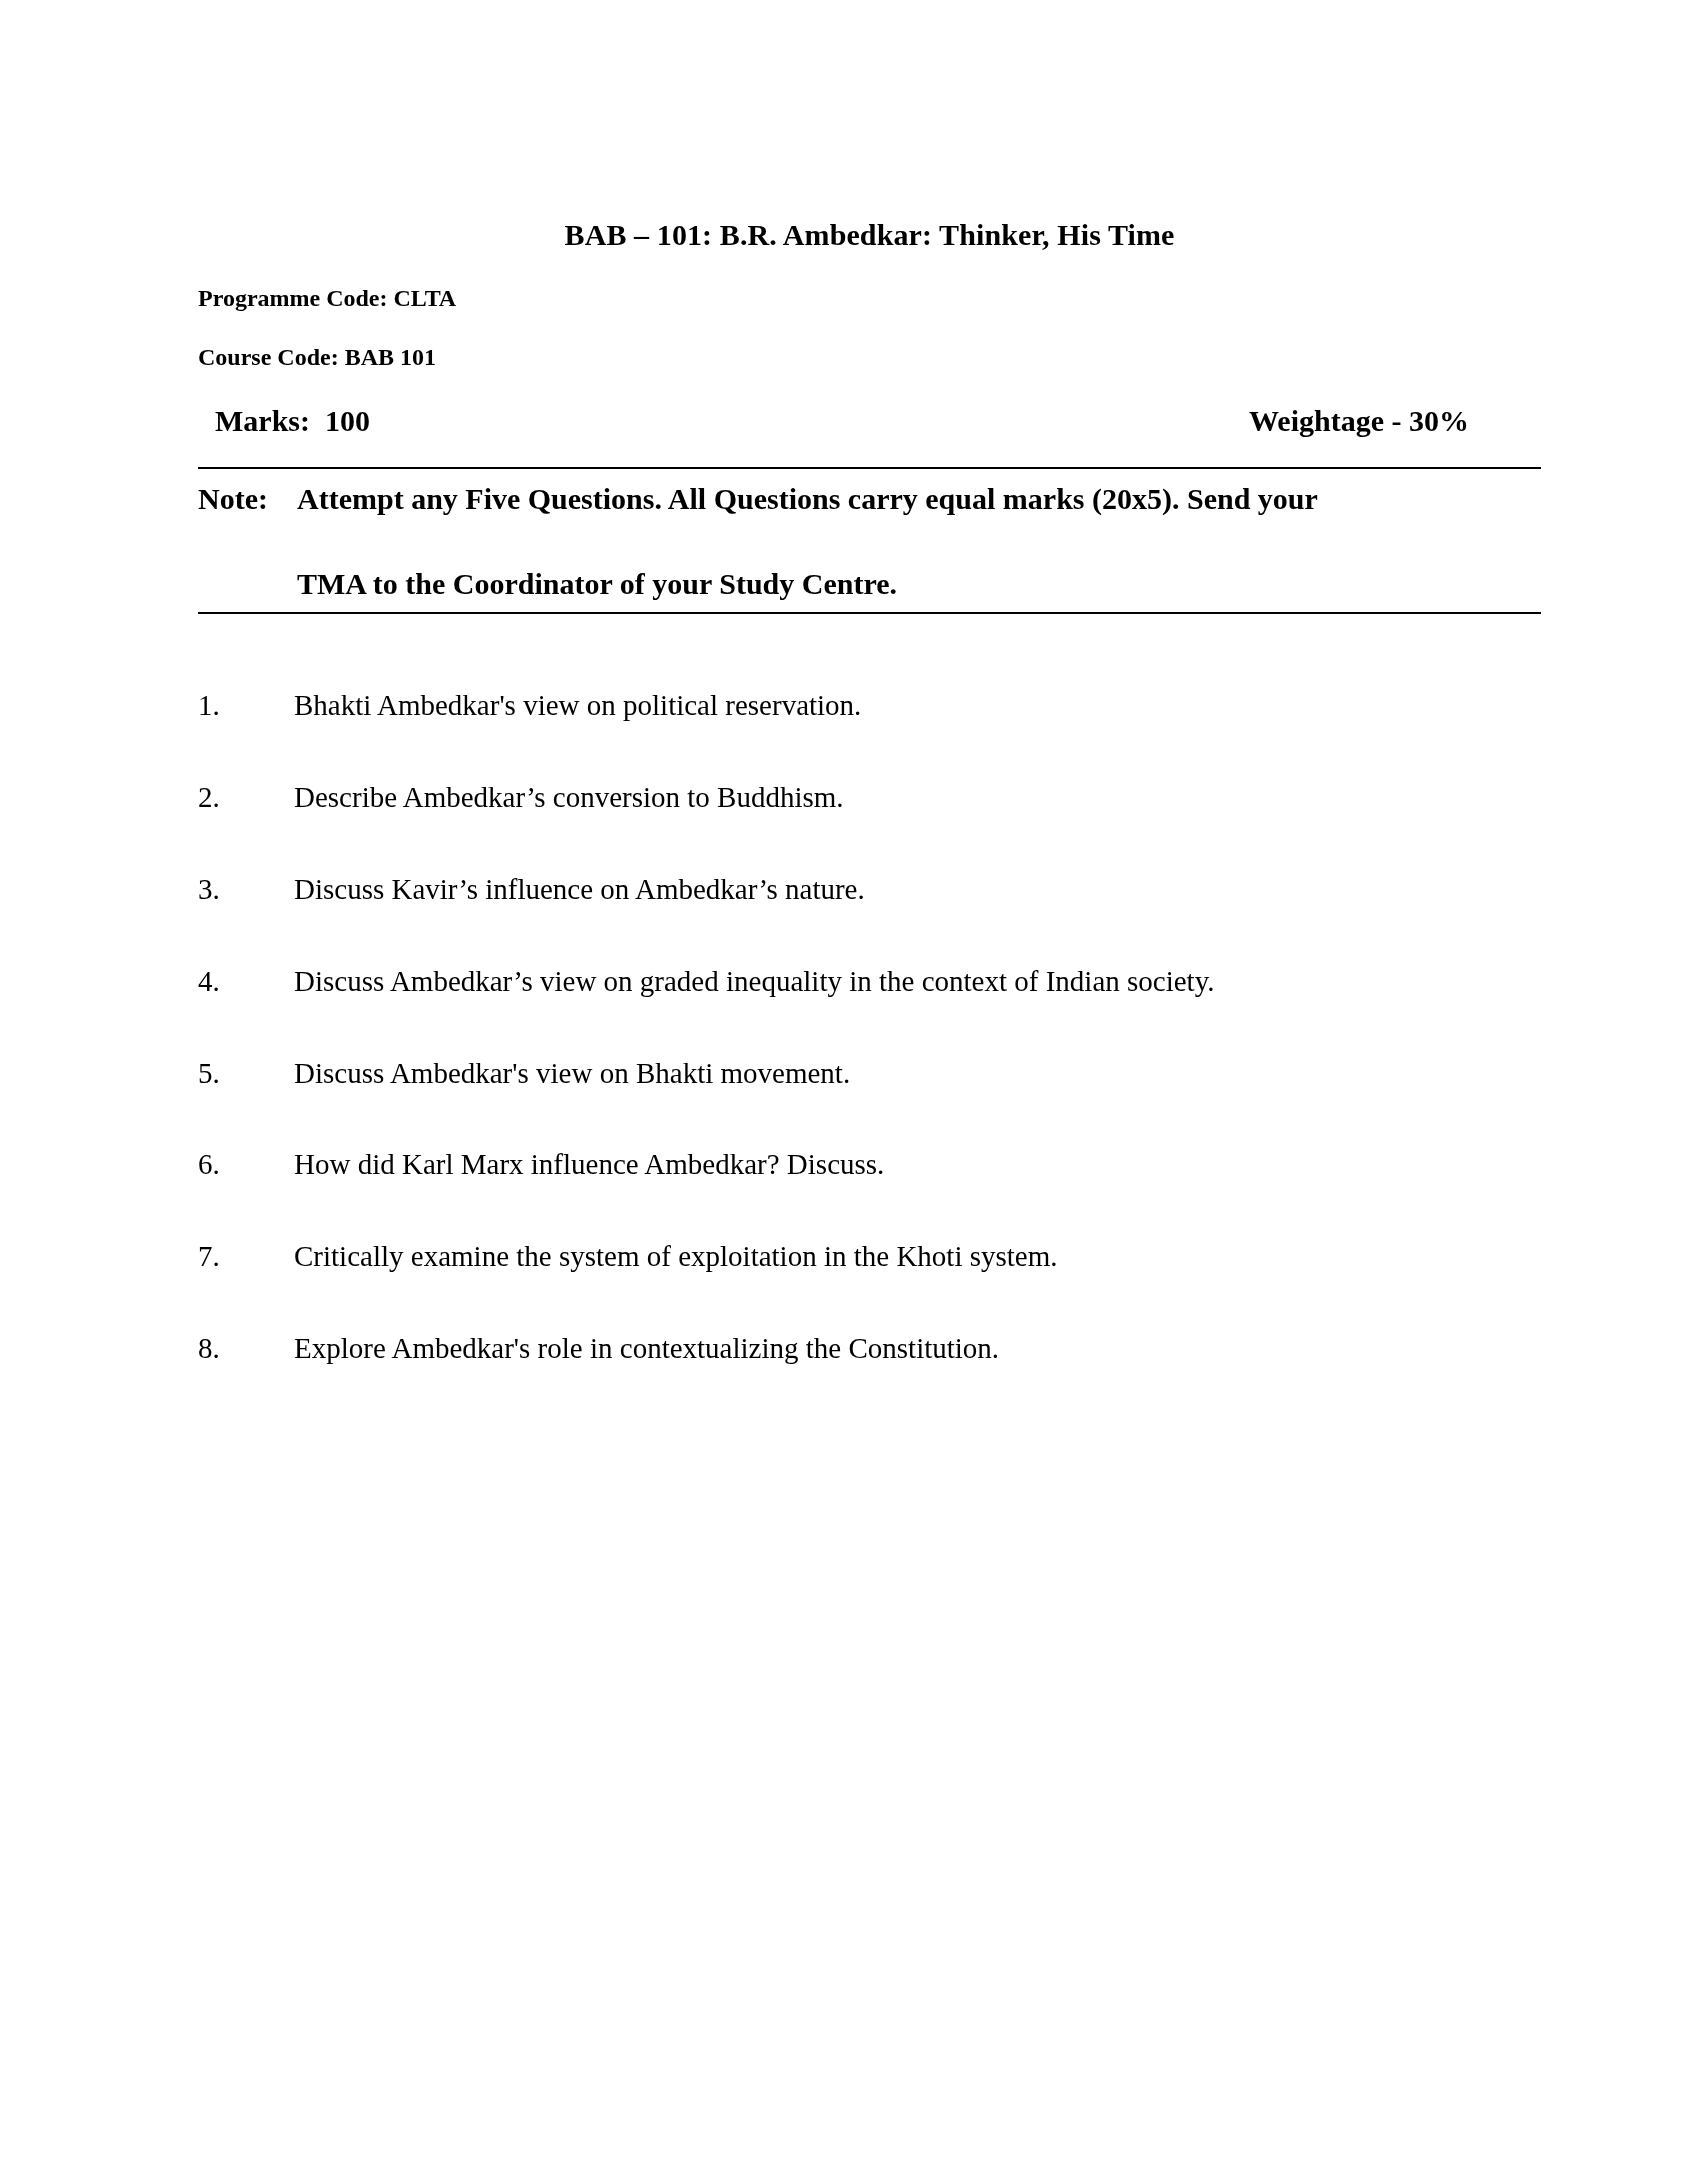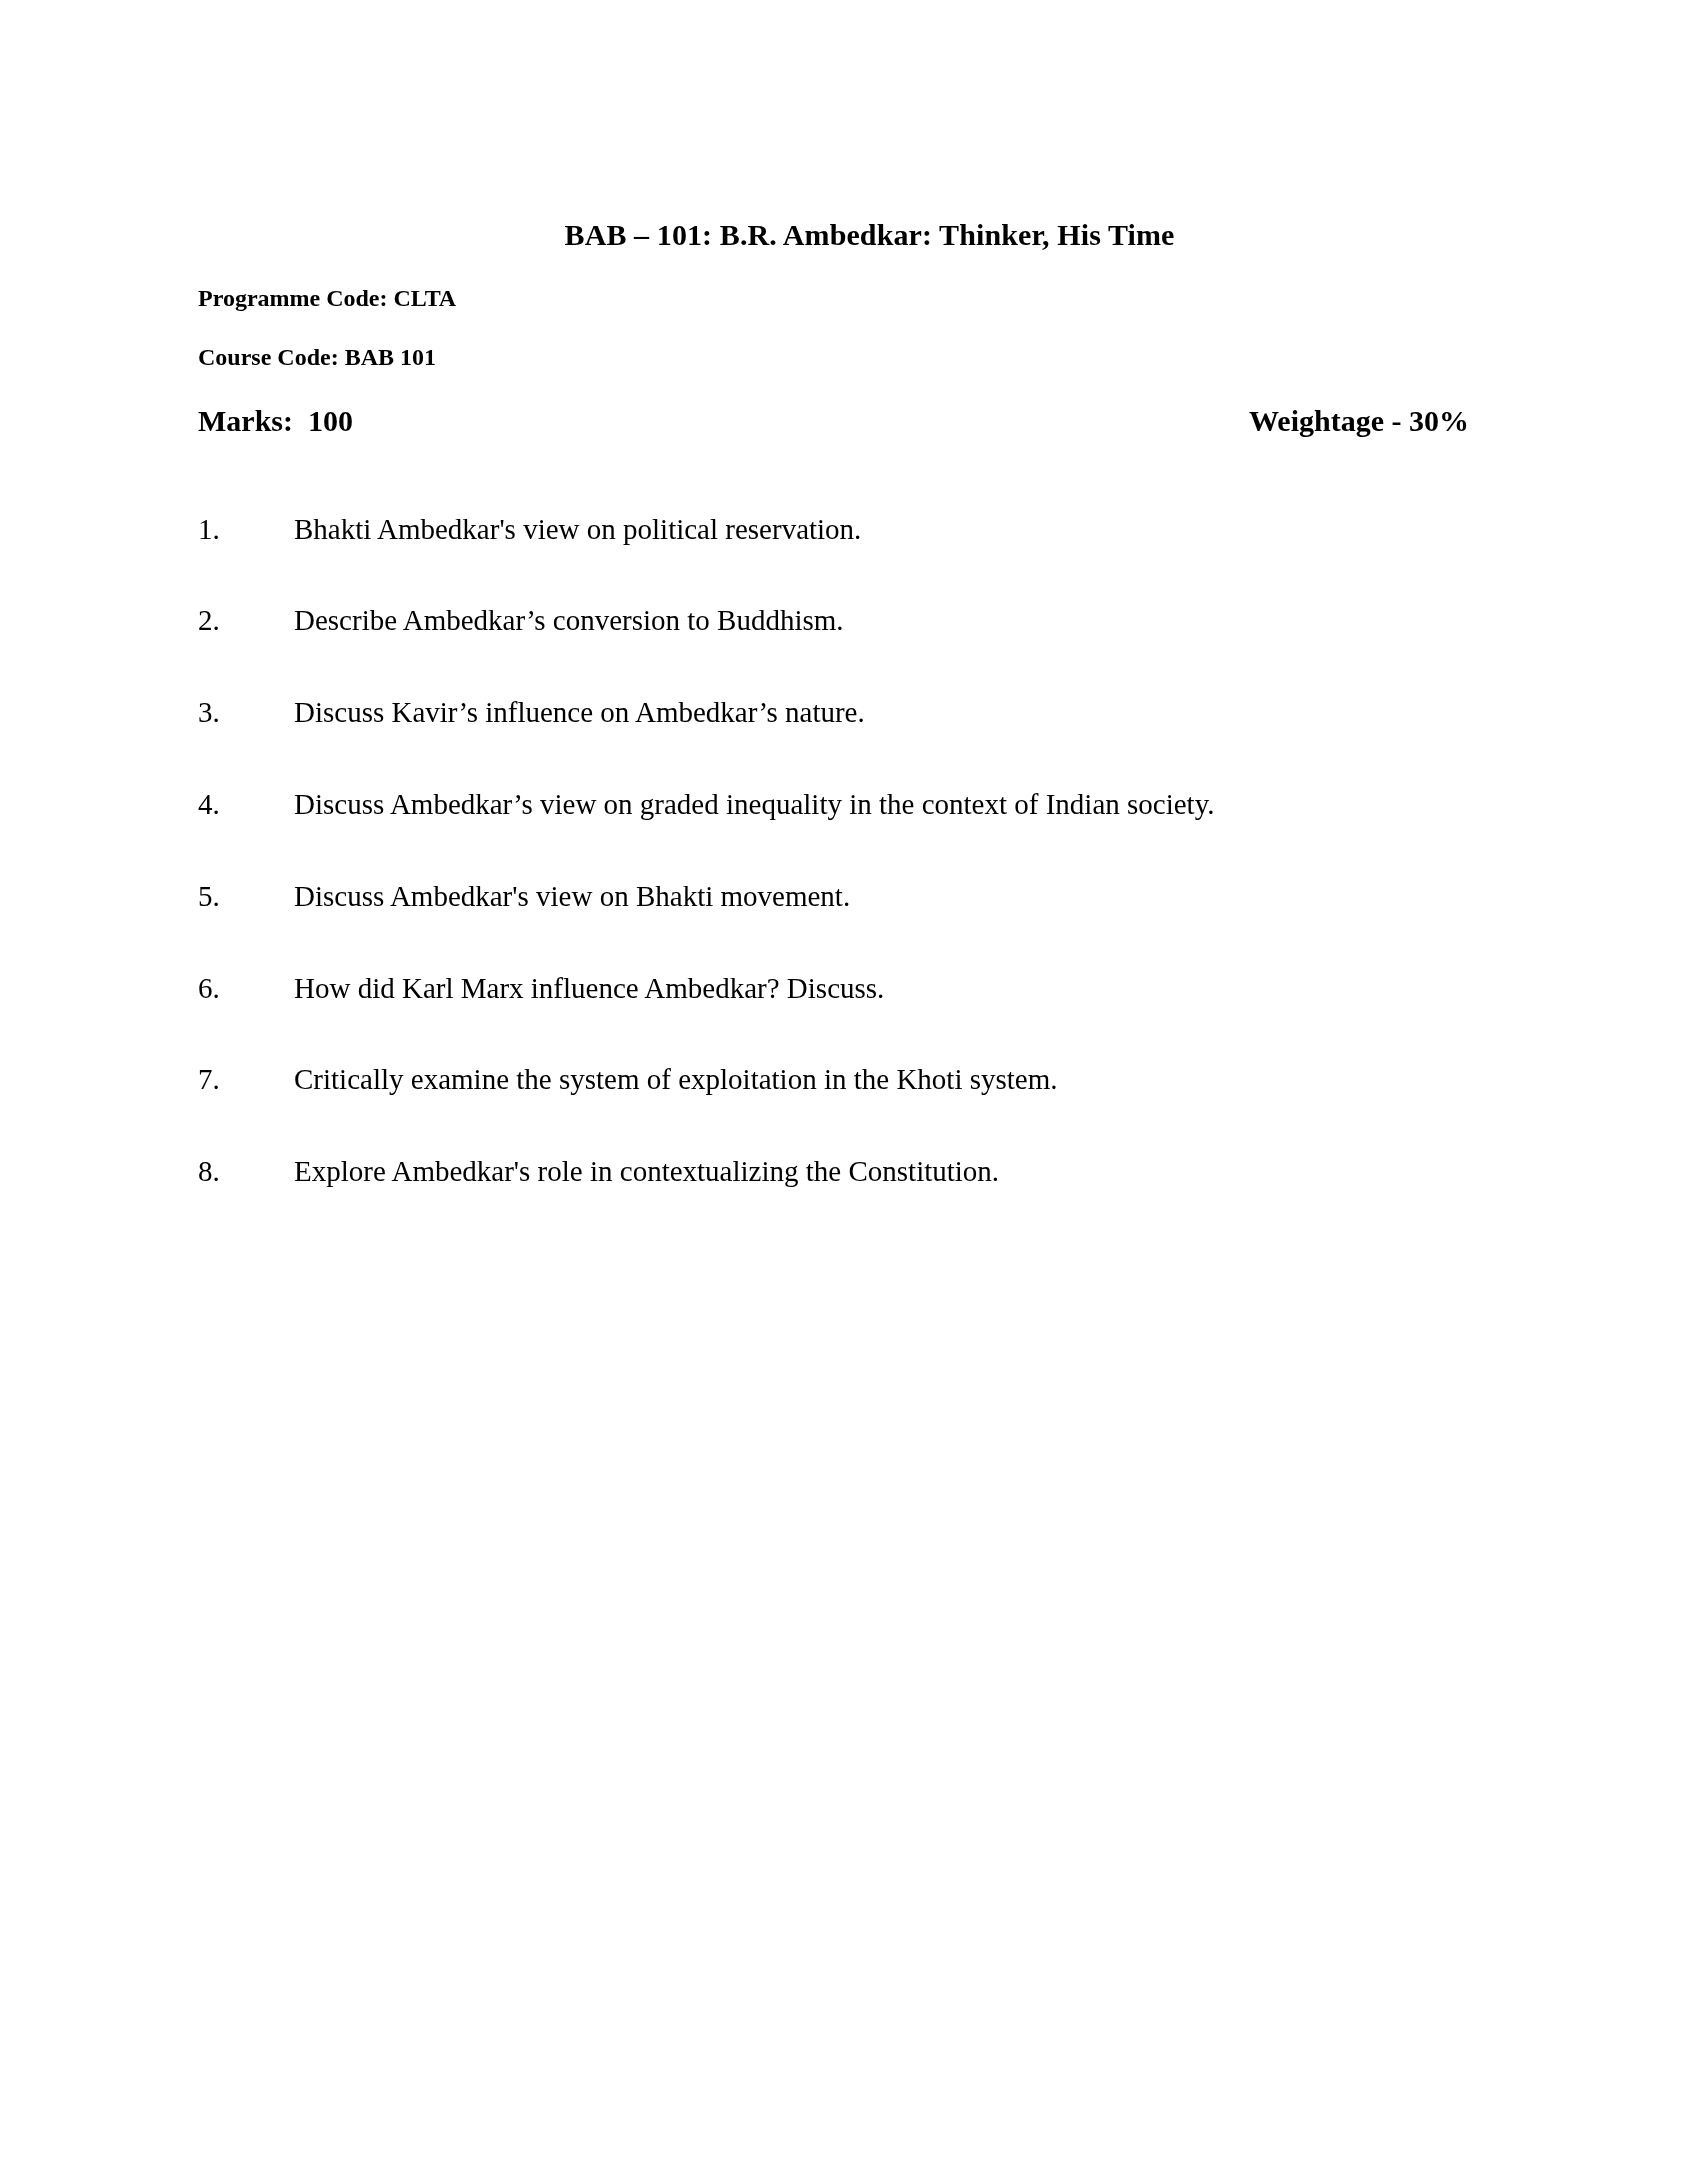--- a/index.html
+++ b/index.html
@@ -52,21 +52,21 @@
   }
 
   .meta-row {
     display: flex;
     justify-content: space-between;
     align-items: baseline;
     font-size: 30px;
     font-weight: bold;
     padding-top: 32px;
   }
-  .meta-row .marks-label { white-space: pre; }
+  .meta-row .marks-label { white-space: pre; margin-left: 17px; }
   .meta-row .weightage {
     margin-right: 72px;
   }
 
   
   .note-block {
     margin-top: 29px;
     border-top: 2px solid #000000;
     border-bottom: 2px solid #000000;
     padding: 9.3px 0 6.6px 0;
@@ -129,20 +129,29 @@
 
     <p class="meta-line">Programme Code: CLTA</p>
 
     <p class="meta-line">Course Code: BAB 101</p>
 
     <div class="meta-row">
       <span class="marks-label">Marks:  100</span>
       <span class="weightage">Weightage - 30%</span>
     </div>
 
+    <div class="note-block">
+      <div class="note-inner">
+        <span class="note-label">Note:</span>
+        <span class="note-body">
+          <span class="note-text">Attempt any Five Questions. All Questions carry equal marks (20x5). Send your</span>
+          <span class="note-line2">TMA to the Coordinator of your Study Centre.</span>
+        </span>
+      </div>
+    </div>
 
     <div class="questions">
       <div class="question">
         <span class="q-num">1.</span>
         <span class="q-text">Bhakti Ambedkar's view on political reservation.</span>
       </div>
       <div class="question">
         <span class="q-num">2.</span>
         <span class="q-text">Describe Ambedkar’s conversion to Buddhism.</span>
       </div>

